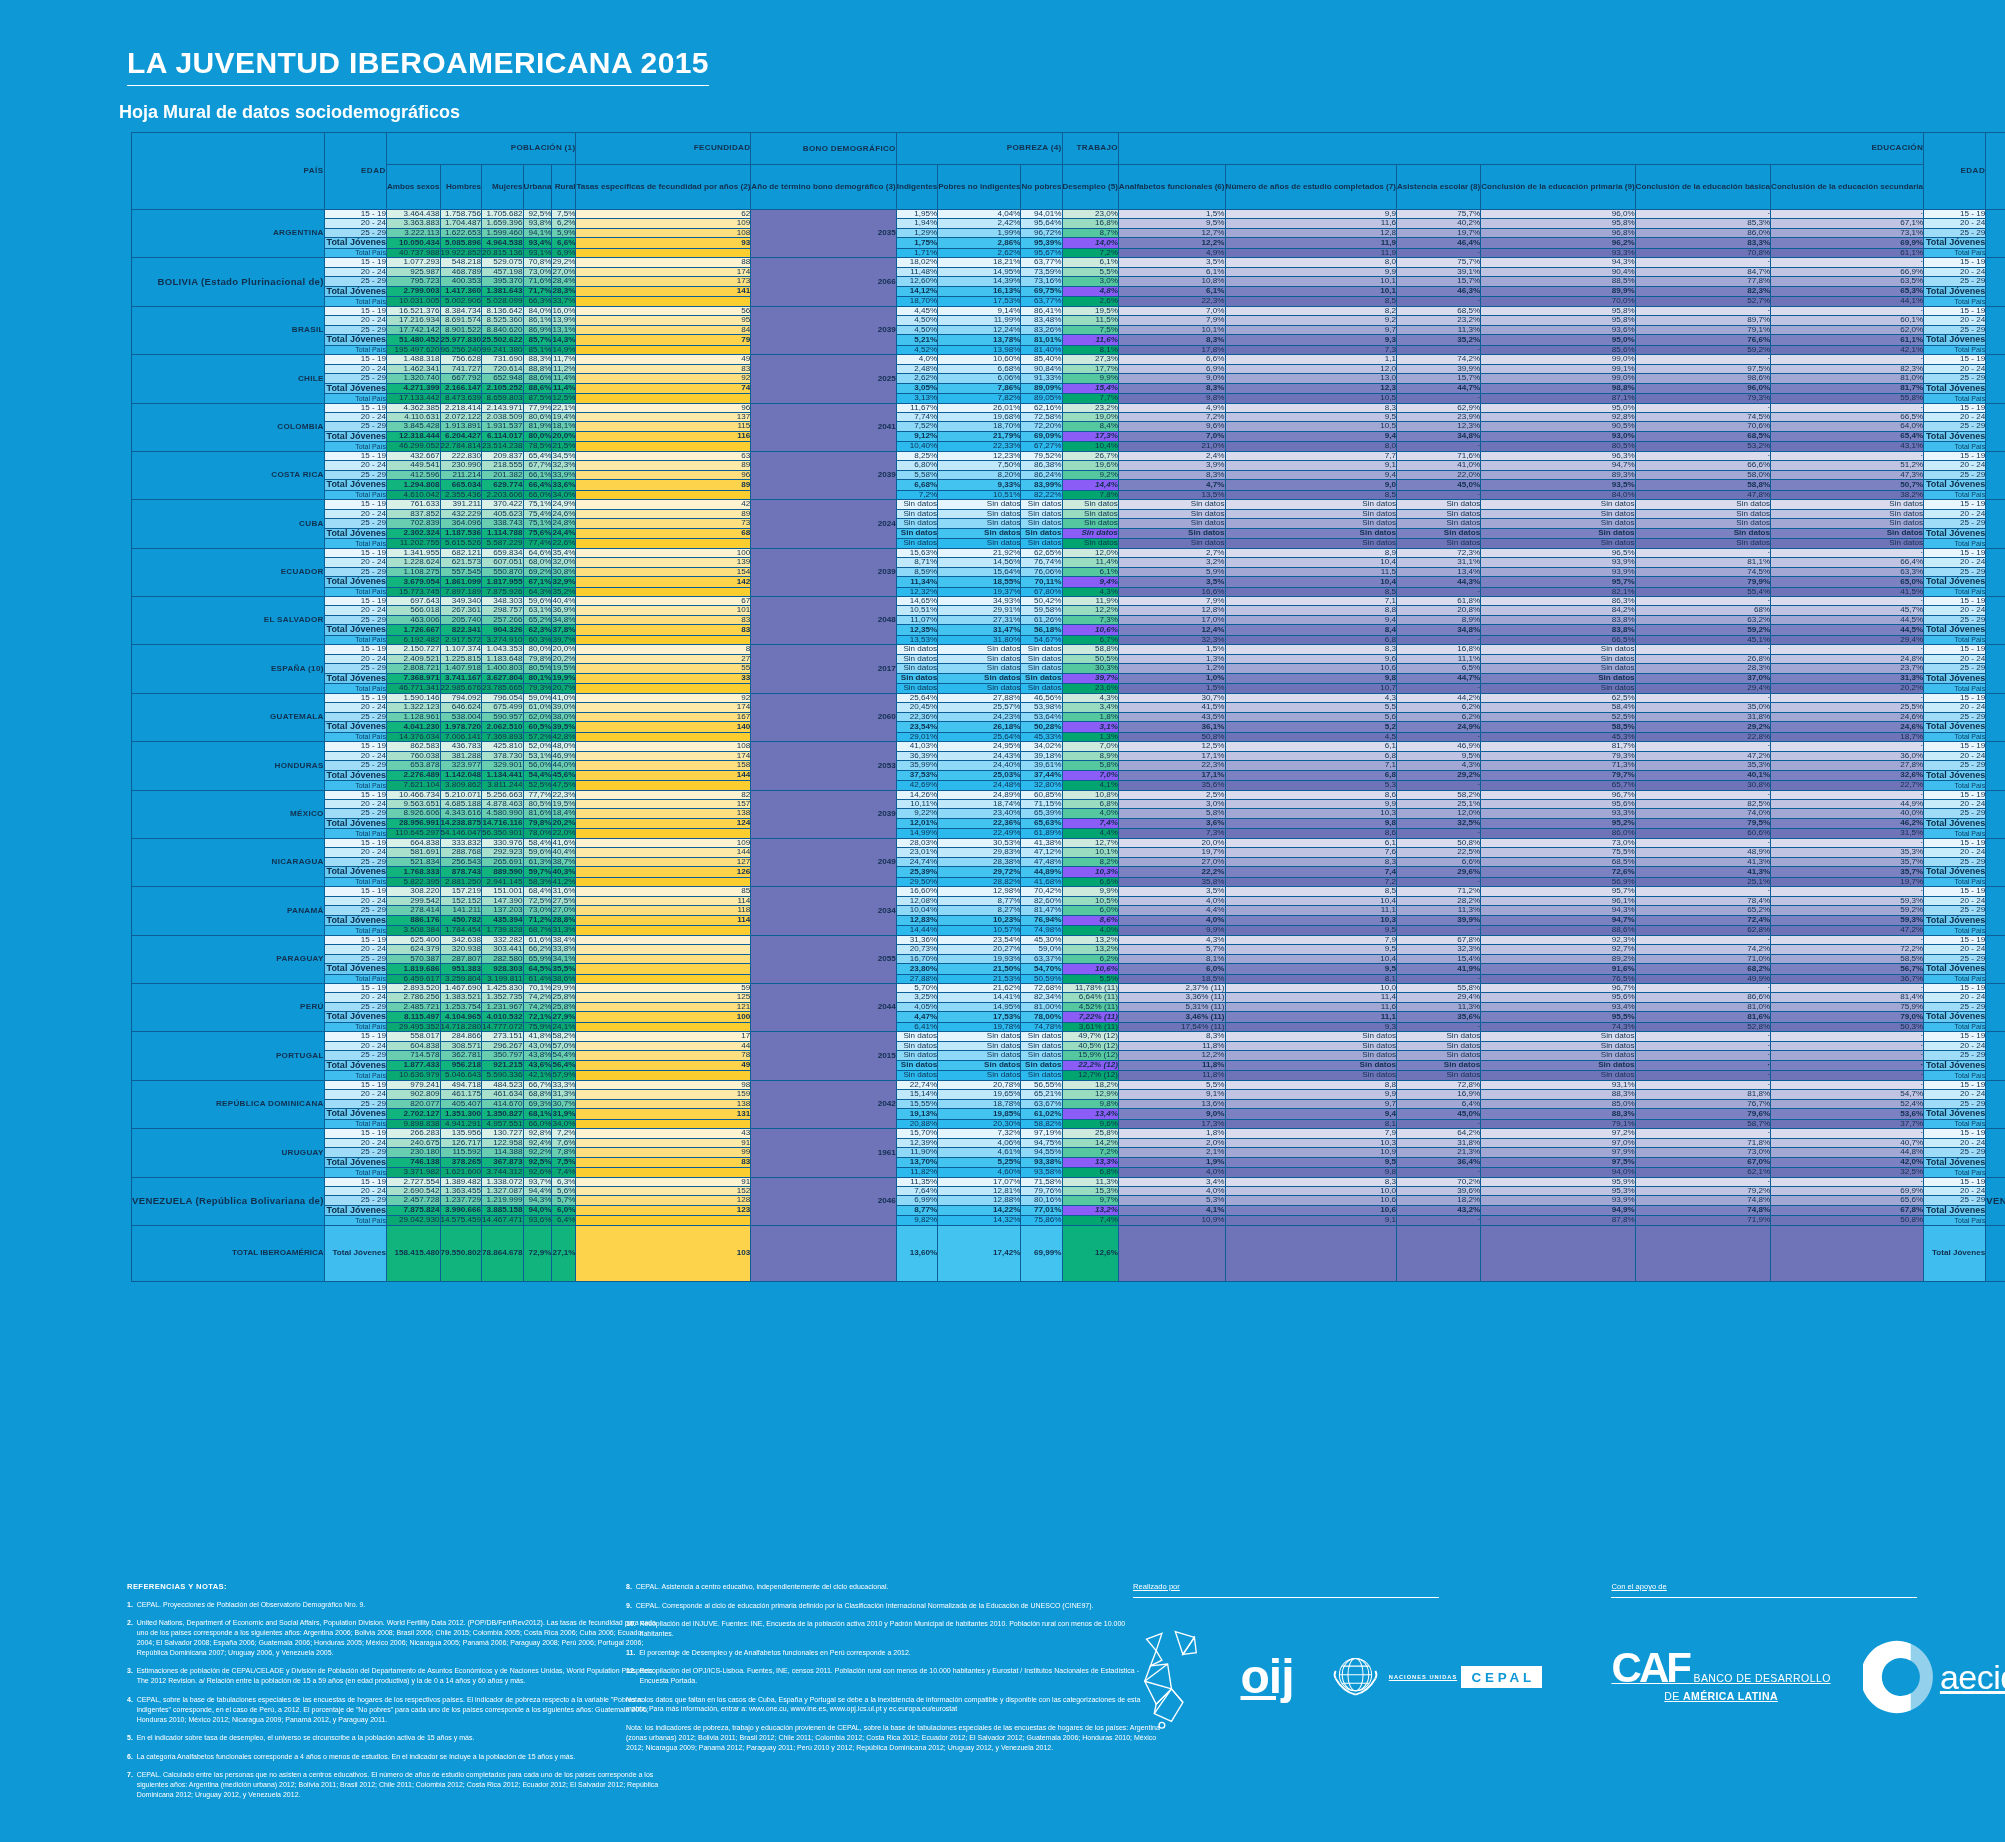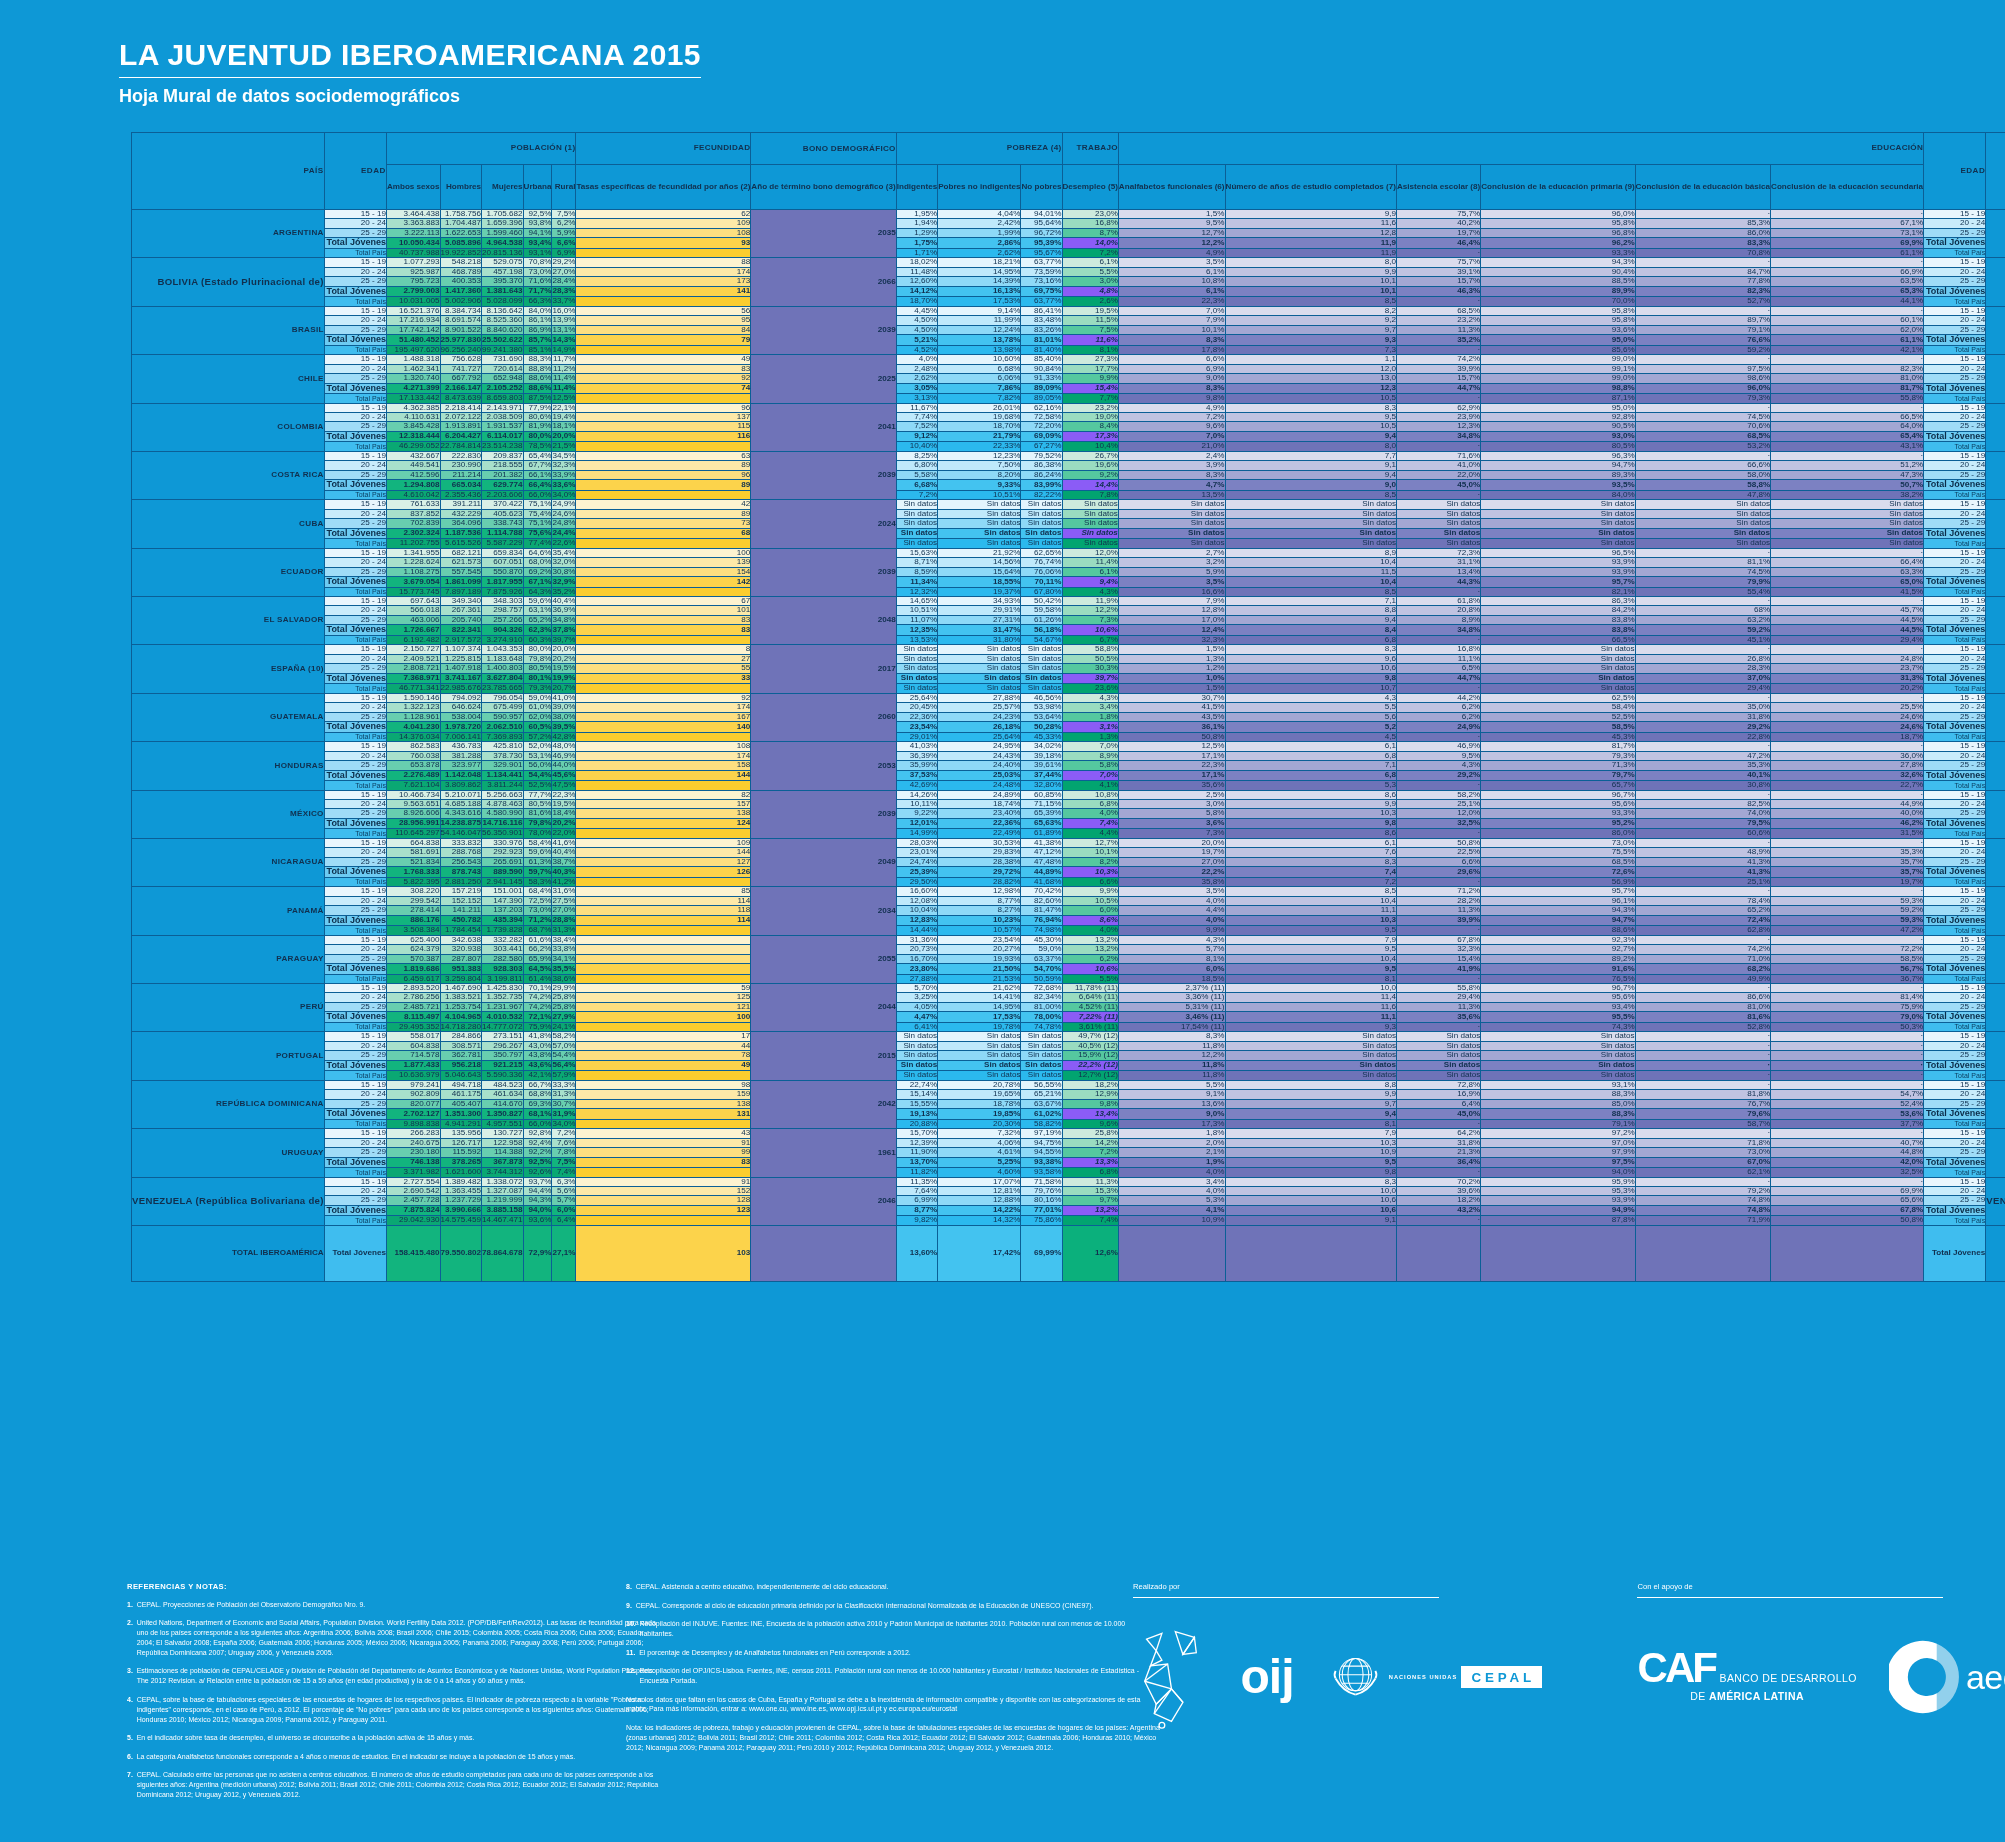--- a/index.html
+++ b/index.html
@@ -9,21 +9,21 @@
     background:#0e98d6;
     font-family:"Liberation Sans", sans-serif;
     color:#ffffff;
     overflow:hidden;
   }
   .poster{position:relative;width:2005px;height:1843px;}
 
   
   .hdr{position:absolute;left:119px;top:38px;}
   .hdr h1{
-    margin:0;font-size:30px;letter-spacing:0.4px;font-weight:bold;
+    margin:8px;font-size:30px;letter-spacing:0.4px;font-weight:bold;
     color:#ffffff;border-bottom:1.9px solid #ffffff;display:inline-block;
     padding-bottom:4.8px;
   }
   .hdr h2{margin:8.6px 0 0 0;font-size:18px;font-weight:bold;color:#ffffff;}
 
   
   .tablewrap{position:absolute;left:131px;top:132px;}
   table.grid{border-collapse:collapse;table-layout:fixed;}
   table.grid th, table.grid td{
     padding:0;margin:0;border:1px solid #0b5f96;
@@ -99,21 +99,21 @@
 
   
   .footer{position:absolute;left:0;top:1582px;width:2005px;}
   .refs{position:absolute;left:127px;top:0;width:535px;}
   .refs .rtitle{font-size:7.6px;font-weight:bold;letter-spacing:0.4px;margin-bottom:8.6px;}
   .refnote{font-size:7px;line-height:1.42;margin-bottom:8.6px;display:flex;gap:3.8px;}
   .refnote .num{font-weight:bold;flex:0 0 auto;}
   .refs2{position:absolute;left:626px;top:0;width:535px;}
   .plainnote{font-size:7px;line-height:1.42;margin-bottom:8.6px;}
 
-  .logos{position:absolute;left:1133px;top:0;width:841px;display:flex;gap:95px;}
+  .logos{position:absolute;left:1133px;top:0;width:841px;display:flex;gap:69px;text-decoration:underline;}
   .logoblock{flex:0 0 auto;}
   .logolabel{font-size:7.6px;border-bottom:1px solid #fff;padding-bottom:5.7px;width:306px;margin-bottom:27px;}
   .logorow{display:flex;align-items:center;gap:32.5px;height:105px;}
   .oij-text{font-size:48px;font-weight:bold;line-height:.8;letter-spacing:-1px;}
   .un-block{display:flex;flex-direction:row;align-items:center;gap:3.8px;}
   .un-sub{font-size:5.7px;letter-spacing:1px;font-weight:bold;}
   .cepal-box{background:#fff;color:#0e98d6;font-size:13.4px;font-weight:bold;letter-spacing:3.8px;padding:3.8px 7.6px 2.9px 10.5px;}
   .caf-block{text-align:center;}
   .caf-word{font-size:42px;font-weight:bold;letter-spacing:-2.9px;line-height:.85;}
   .caf-l1{font-size:10.5px;letter-spacing:0.4px;margin-top:11px;}

